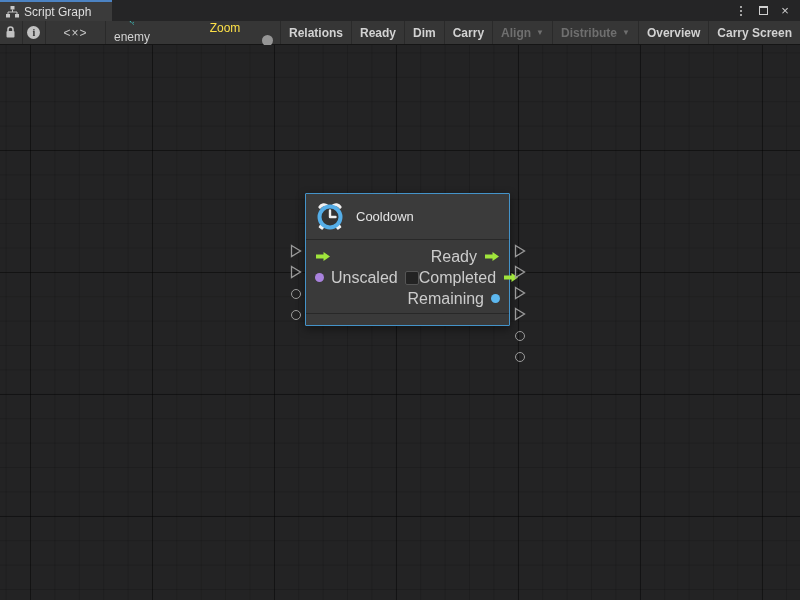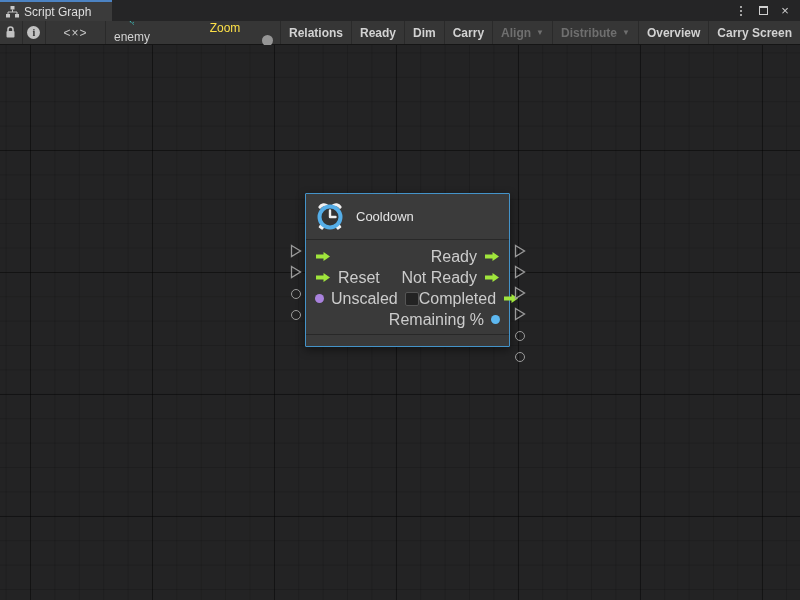--- a/index.html
+++ b/index.html
@@ -179,57 +179,43 @@
               </svg>
           </div>
           <div class="port-right">
             <span class="port-label">Ready</span>
             <svg class="flow-arrow" viewBox="0 0 16 11">
                 <path d="M1 3.5 H8.5 V1 L15 5.5 L8.5 10 V7.5 H1 Z" fill="#a0e53c"></path>
               </svg>
           </div>
         </div>
 
-        <div class="port-row">
-          <div class="port-left">
-            <svg class="flow-arrow" viewBox="0 0 16 11">
-                <path d="M1 3.5 H8.5 V1 L15 5.5 L8.5 10 V7.5 H1 Z" fill="#a0e53c"></path>
-              </svg>
-            <span class="port-label">Reset</span>
-          </div>
-          <div class="port-right">
-            <span class="port-label">Not Ready</span>
-            <svg class="flow-arrow" viewBox="0 0 16 11">
-                <path d="M1 3.5 H8.5 V1 L15 5.5 L8.5 10 V7.5 H1 Z" fill="#a0e53c"></path>
-              </svg>
-          </div>
-        </div>
 
 
         <div class="port-row">
           <div class="port-left">
             <span class="value-dot dot-purple"></span>
             <span class="port-label">Unscaled</span>
             <span class="inline-checkbox"></span>
           </div>
           <div class="port-right">
             <span class="port-label">Completed</span>
             <svg class="flow-arrow" viewBox="0 0 16 11">
                 <path d="M1 3.5 H8.5 V1 L15 5.5 L8.5 10 V7.5 H1 Z" fill="#a0e53c"></path>
               </svg>
           </div>
         </div>
 
-
         <div class="port-row">
           <div class="port-right">
-            <span class="port-label">Remaining %</span>
+            <span class="port-label">Remaining</span>
             <span class="value-dot dot-blue"></span>
           </div>
         </div>
+
 
       </div>
       <div class="node-footer"></div>
     </div>
 
     <svg class="ext" style="left:290px;top:199px;" width="12" height="14" viewBox="0 0 12 14">
         <path d="M1.5 1.5 L10.5 7 L1.5 12.5 Z" fill="none" stroke="#9a9a9a" stroke-width="1.3"></path>
       </svg>
     <svg class="ext" style="left:290px;top:220px;" width="12" height="14" viewBox="0 0 12 14">
         <path d="M1.5 1.5 L10.5 7 L1.5 12.5 Z" fill="none" stroke="#9a9a9a" stroke-width="1.3"></path>

